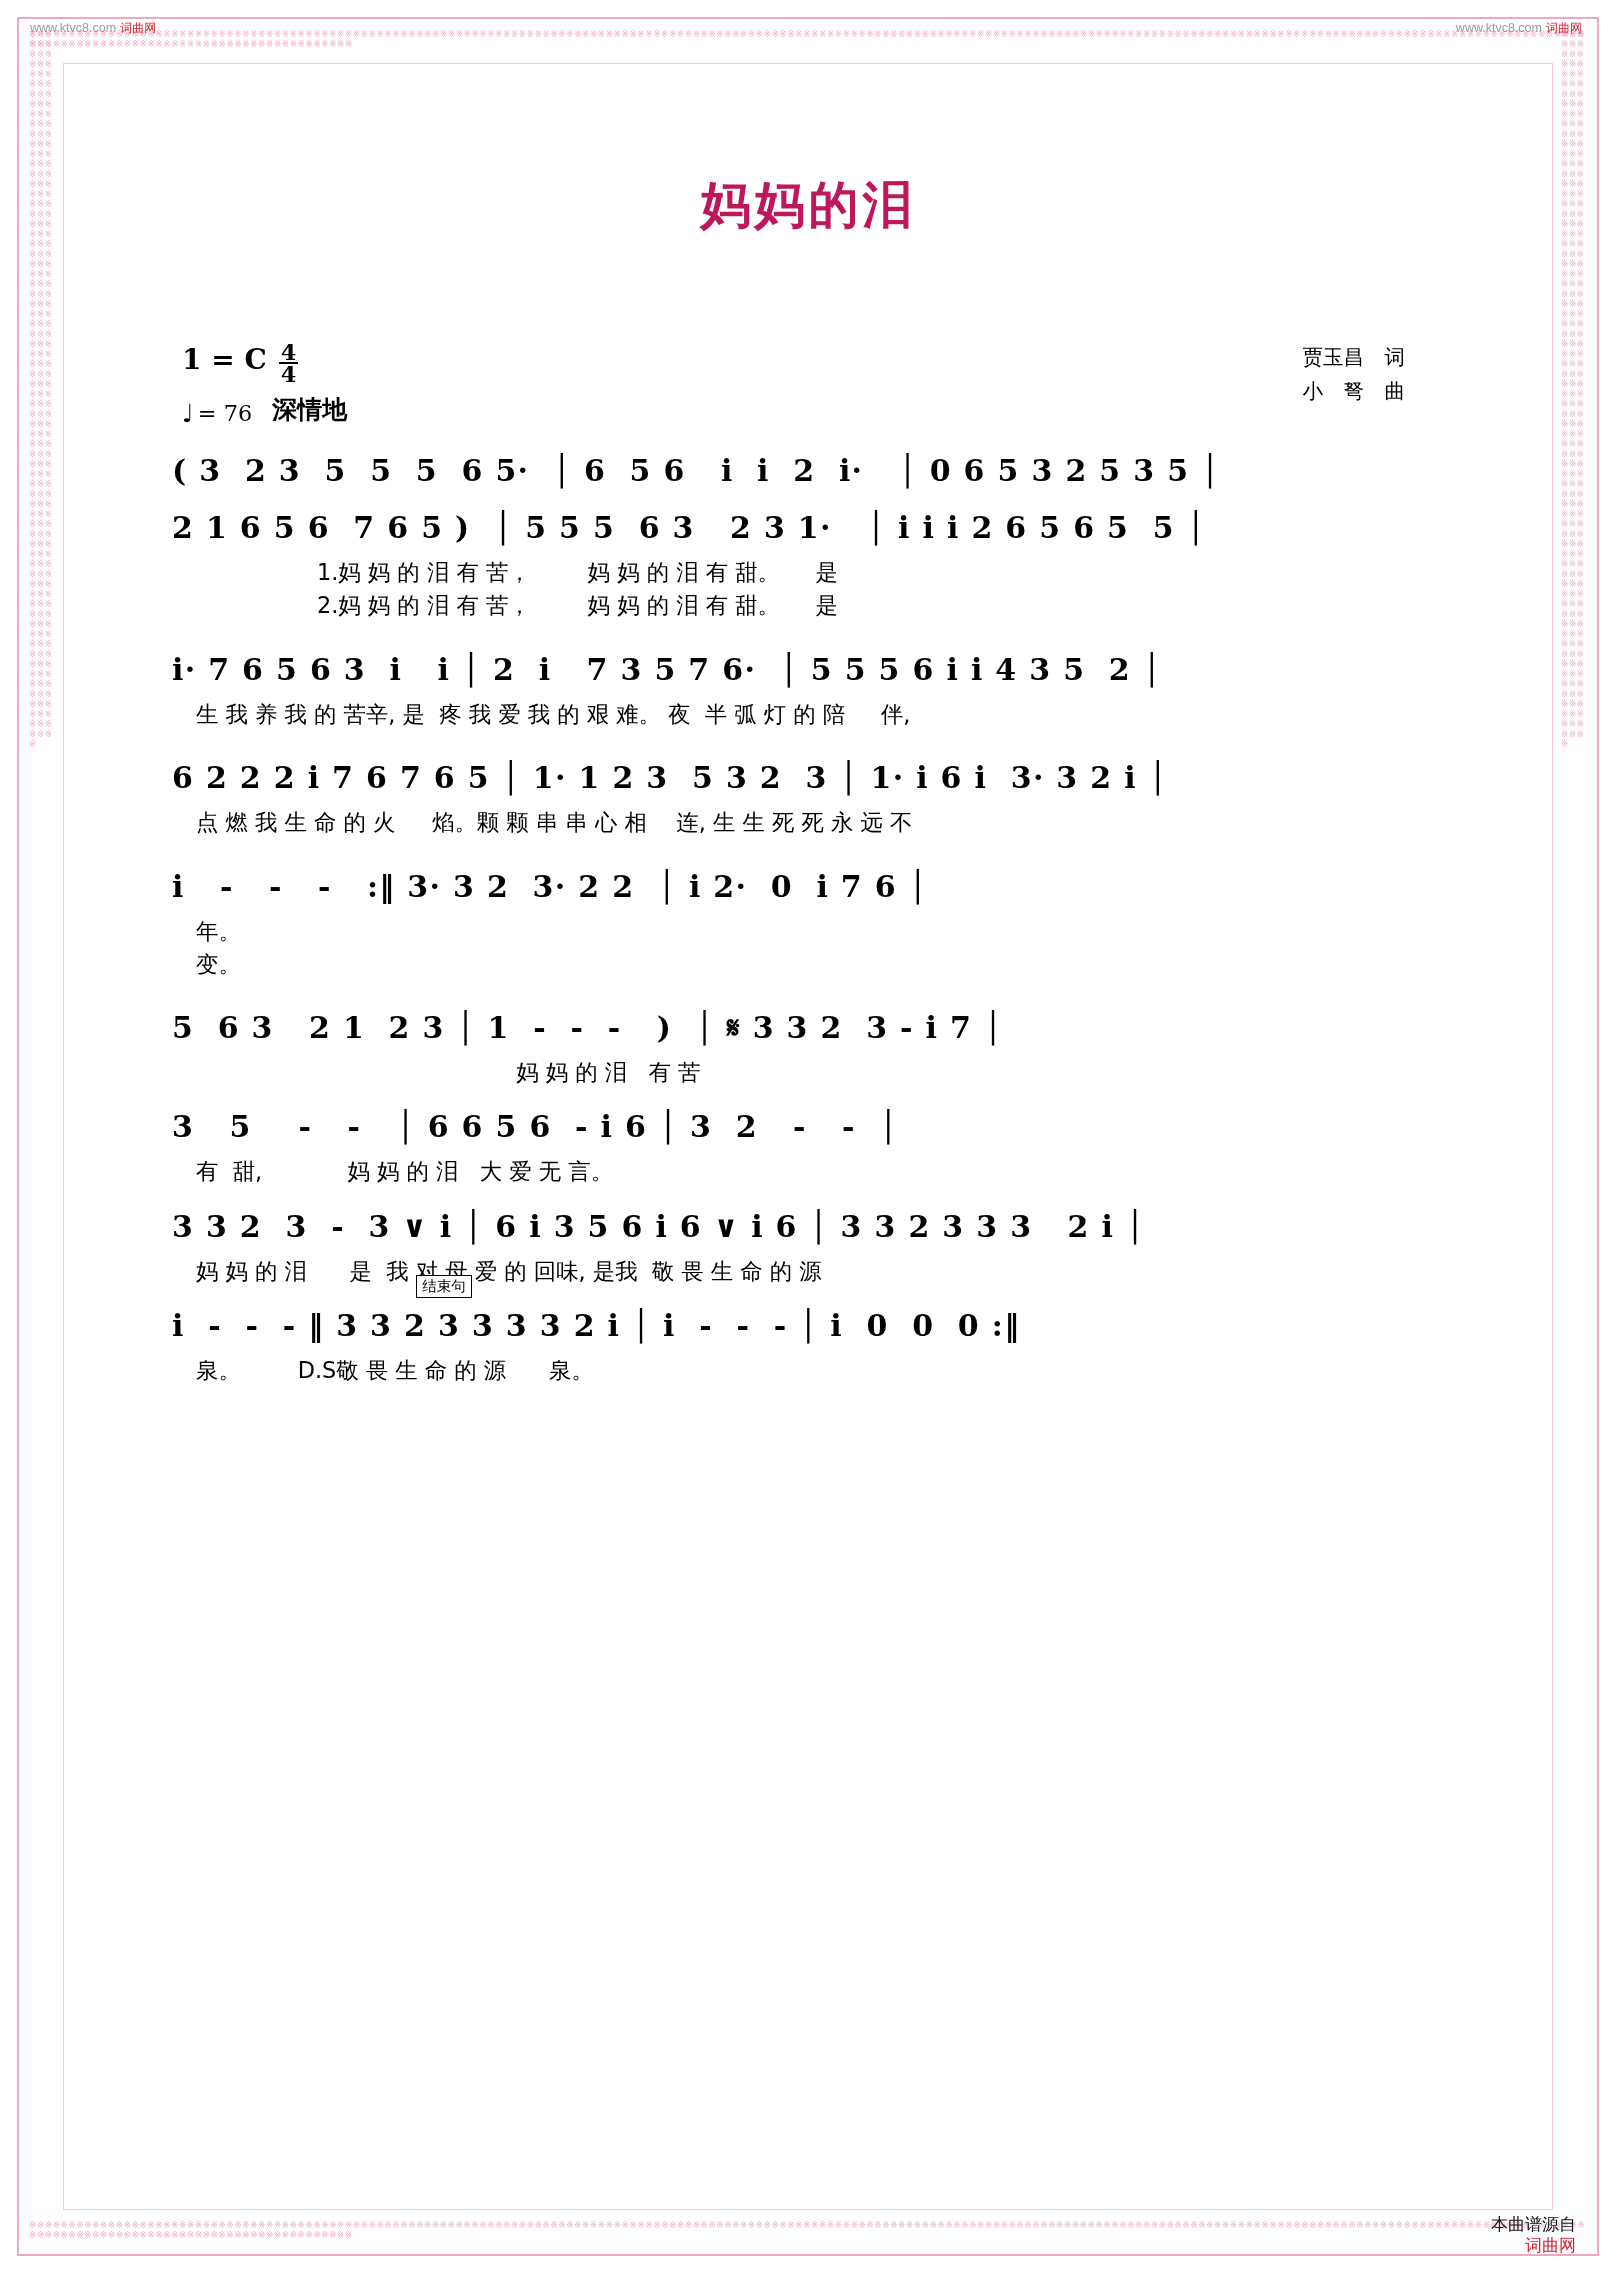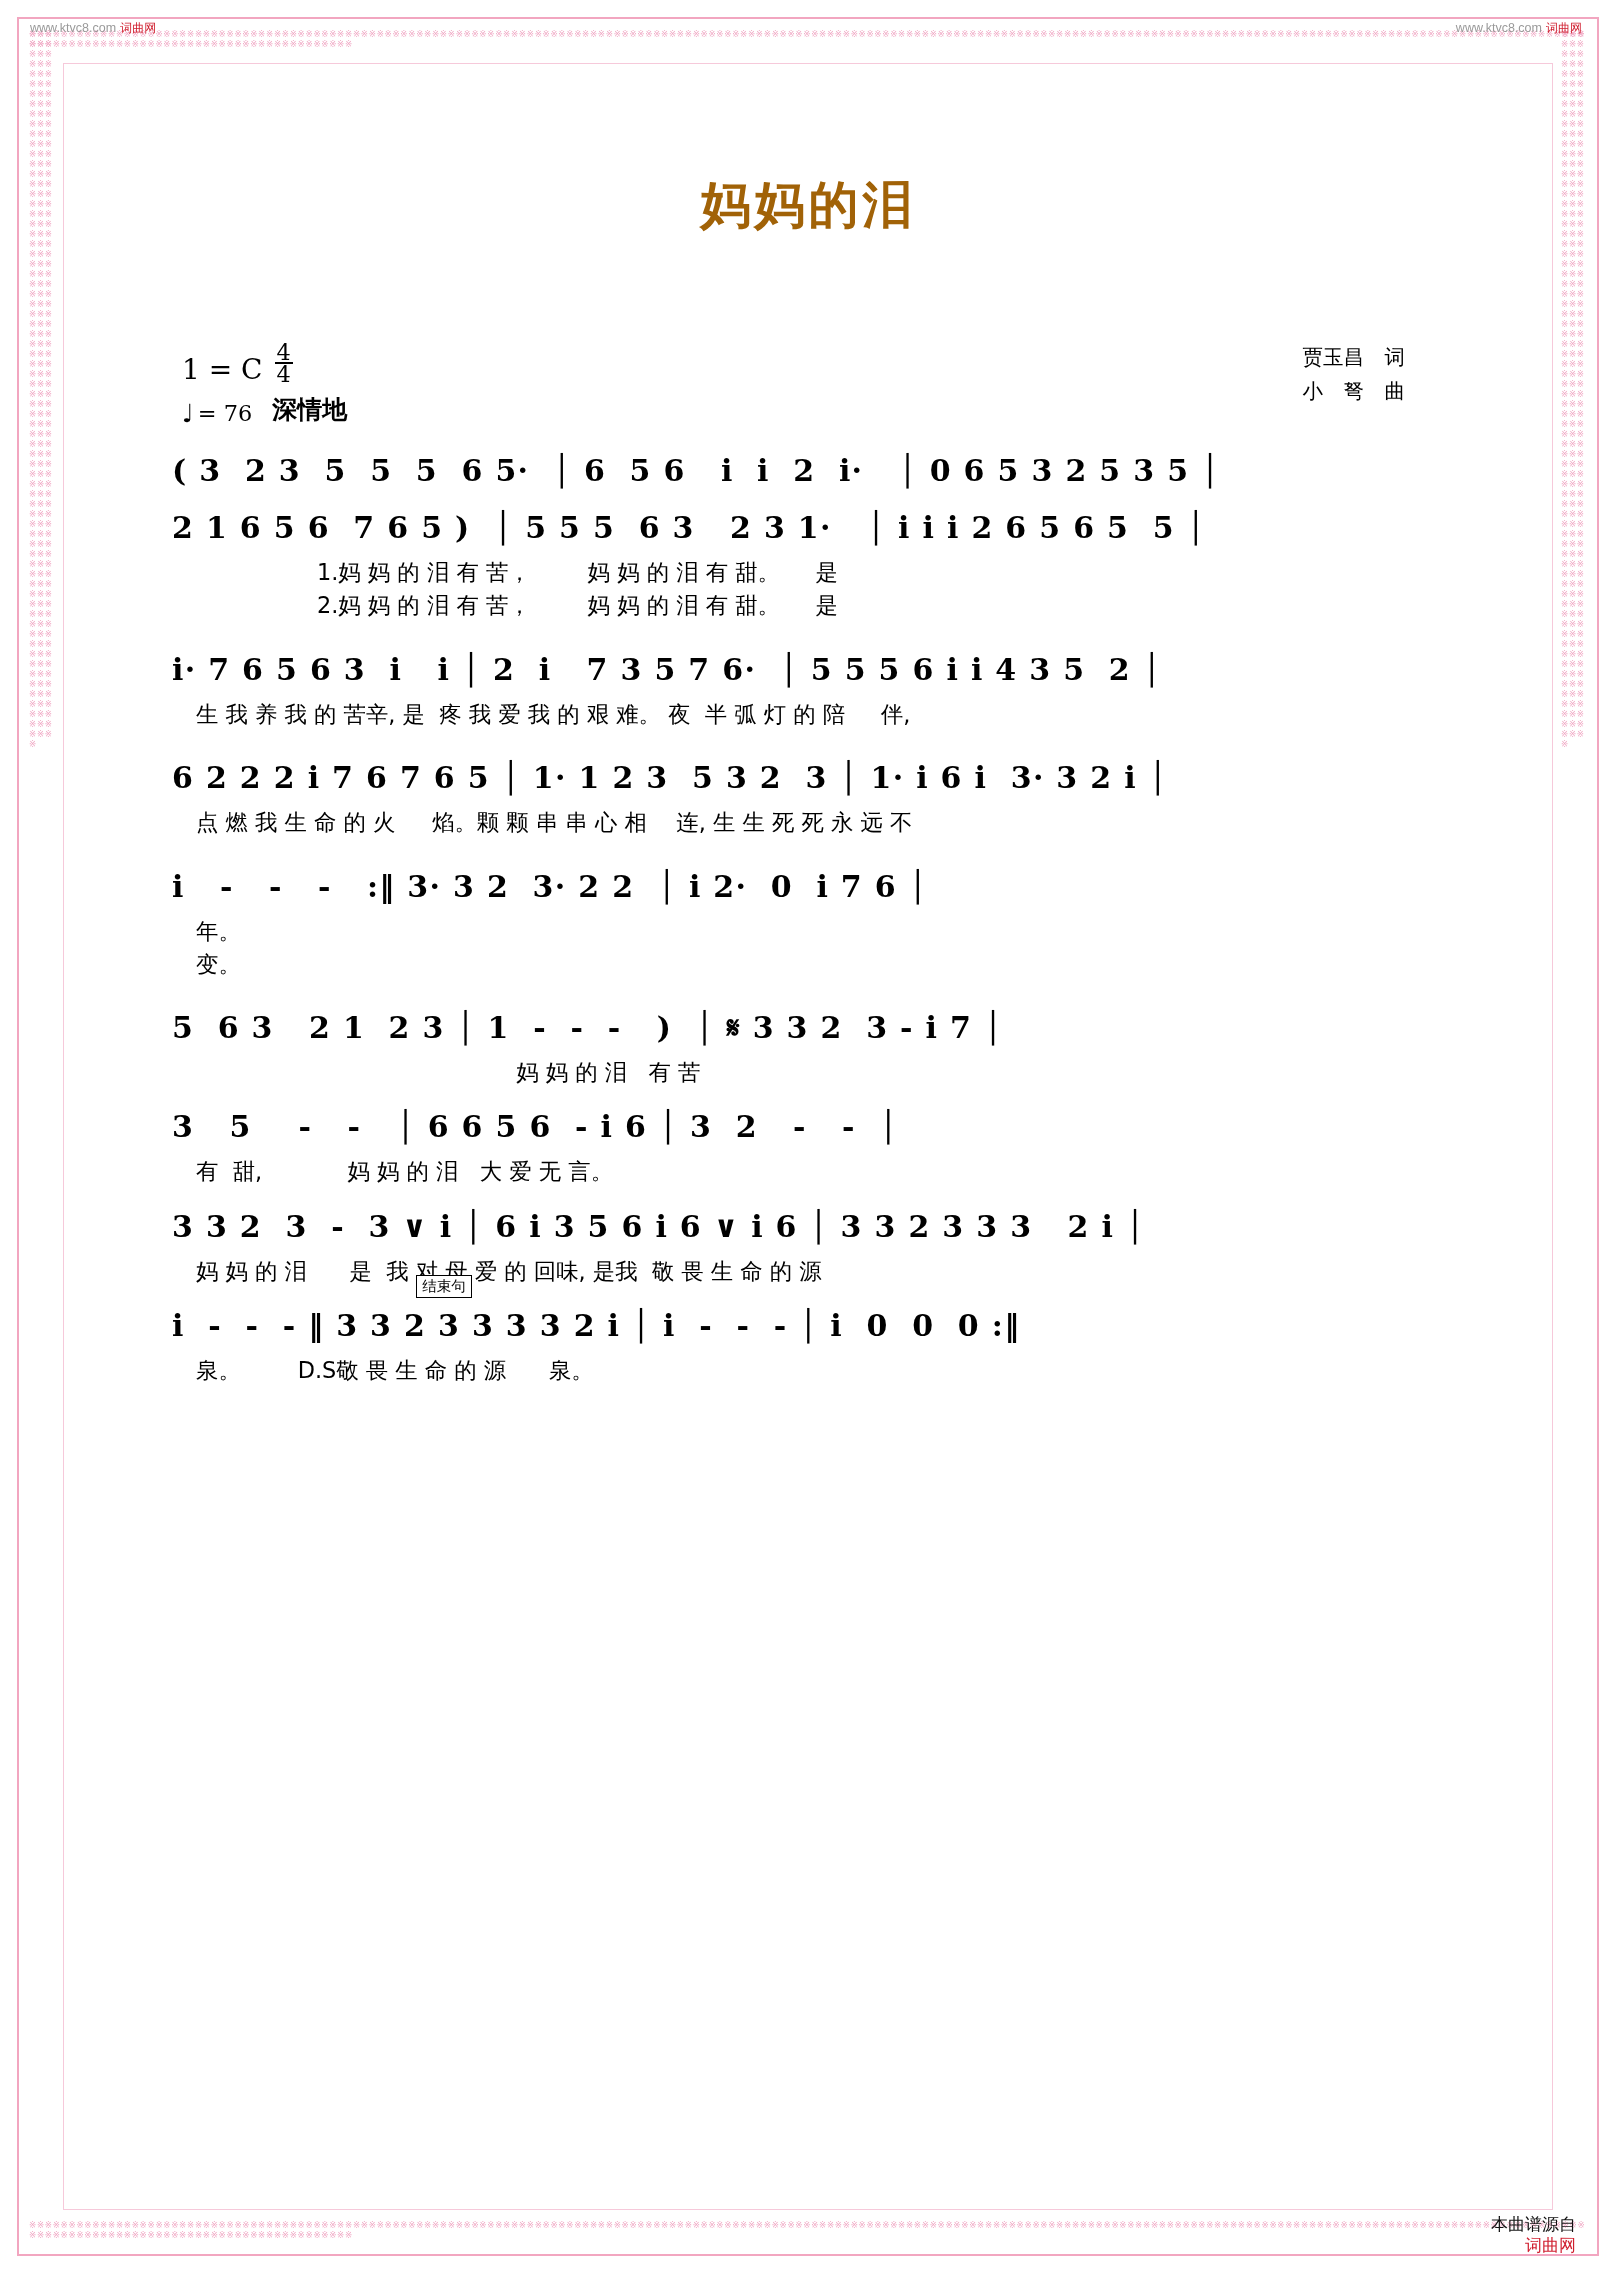--- a/index.html
+++ b/index.html
@@ -105,21 +105,21 @@
     top: 99px;
     width: 1405px;
   }
   .title {
     text-align: center;
     font-family: "DejaVu Sans", sans-serif;
     font-weight: bold;
     font-size: 50px;
     letter-spacing: 4px;
     margin-top: 73px;
-    color: #a16207;
+    color: #be185d;
   }
   .credits {
     position: absolute;
     right: 106px;
     top: 241px;
     font-family: "DejaVu Serif", serif;
     font-size: 20.5px;
     line-height: 34px;
     text-align: left;
     color: #000;
@@ -127,23 +127,23 @@
 
   .meta {
     position: absolute;
     left: 76px;
     top: 244px;
     font-family: "DejaVu Serif", serif;
     color: #000;
   }
   .meta .keyline {
     font-size: 28px;
-    font-weight: normal;
+    font-weight: bold;
     display: flex;
-    align-items: flex-end;
+    align-items: flex-start;
   }
   .meta .keyline .frac {
     display: inline-block;
     text-align: center;
     line-height: 0.92;
     font-size: 22.4px;
     margin-left: 12px;
     position: relative;
     top: -1.3px;
   }

